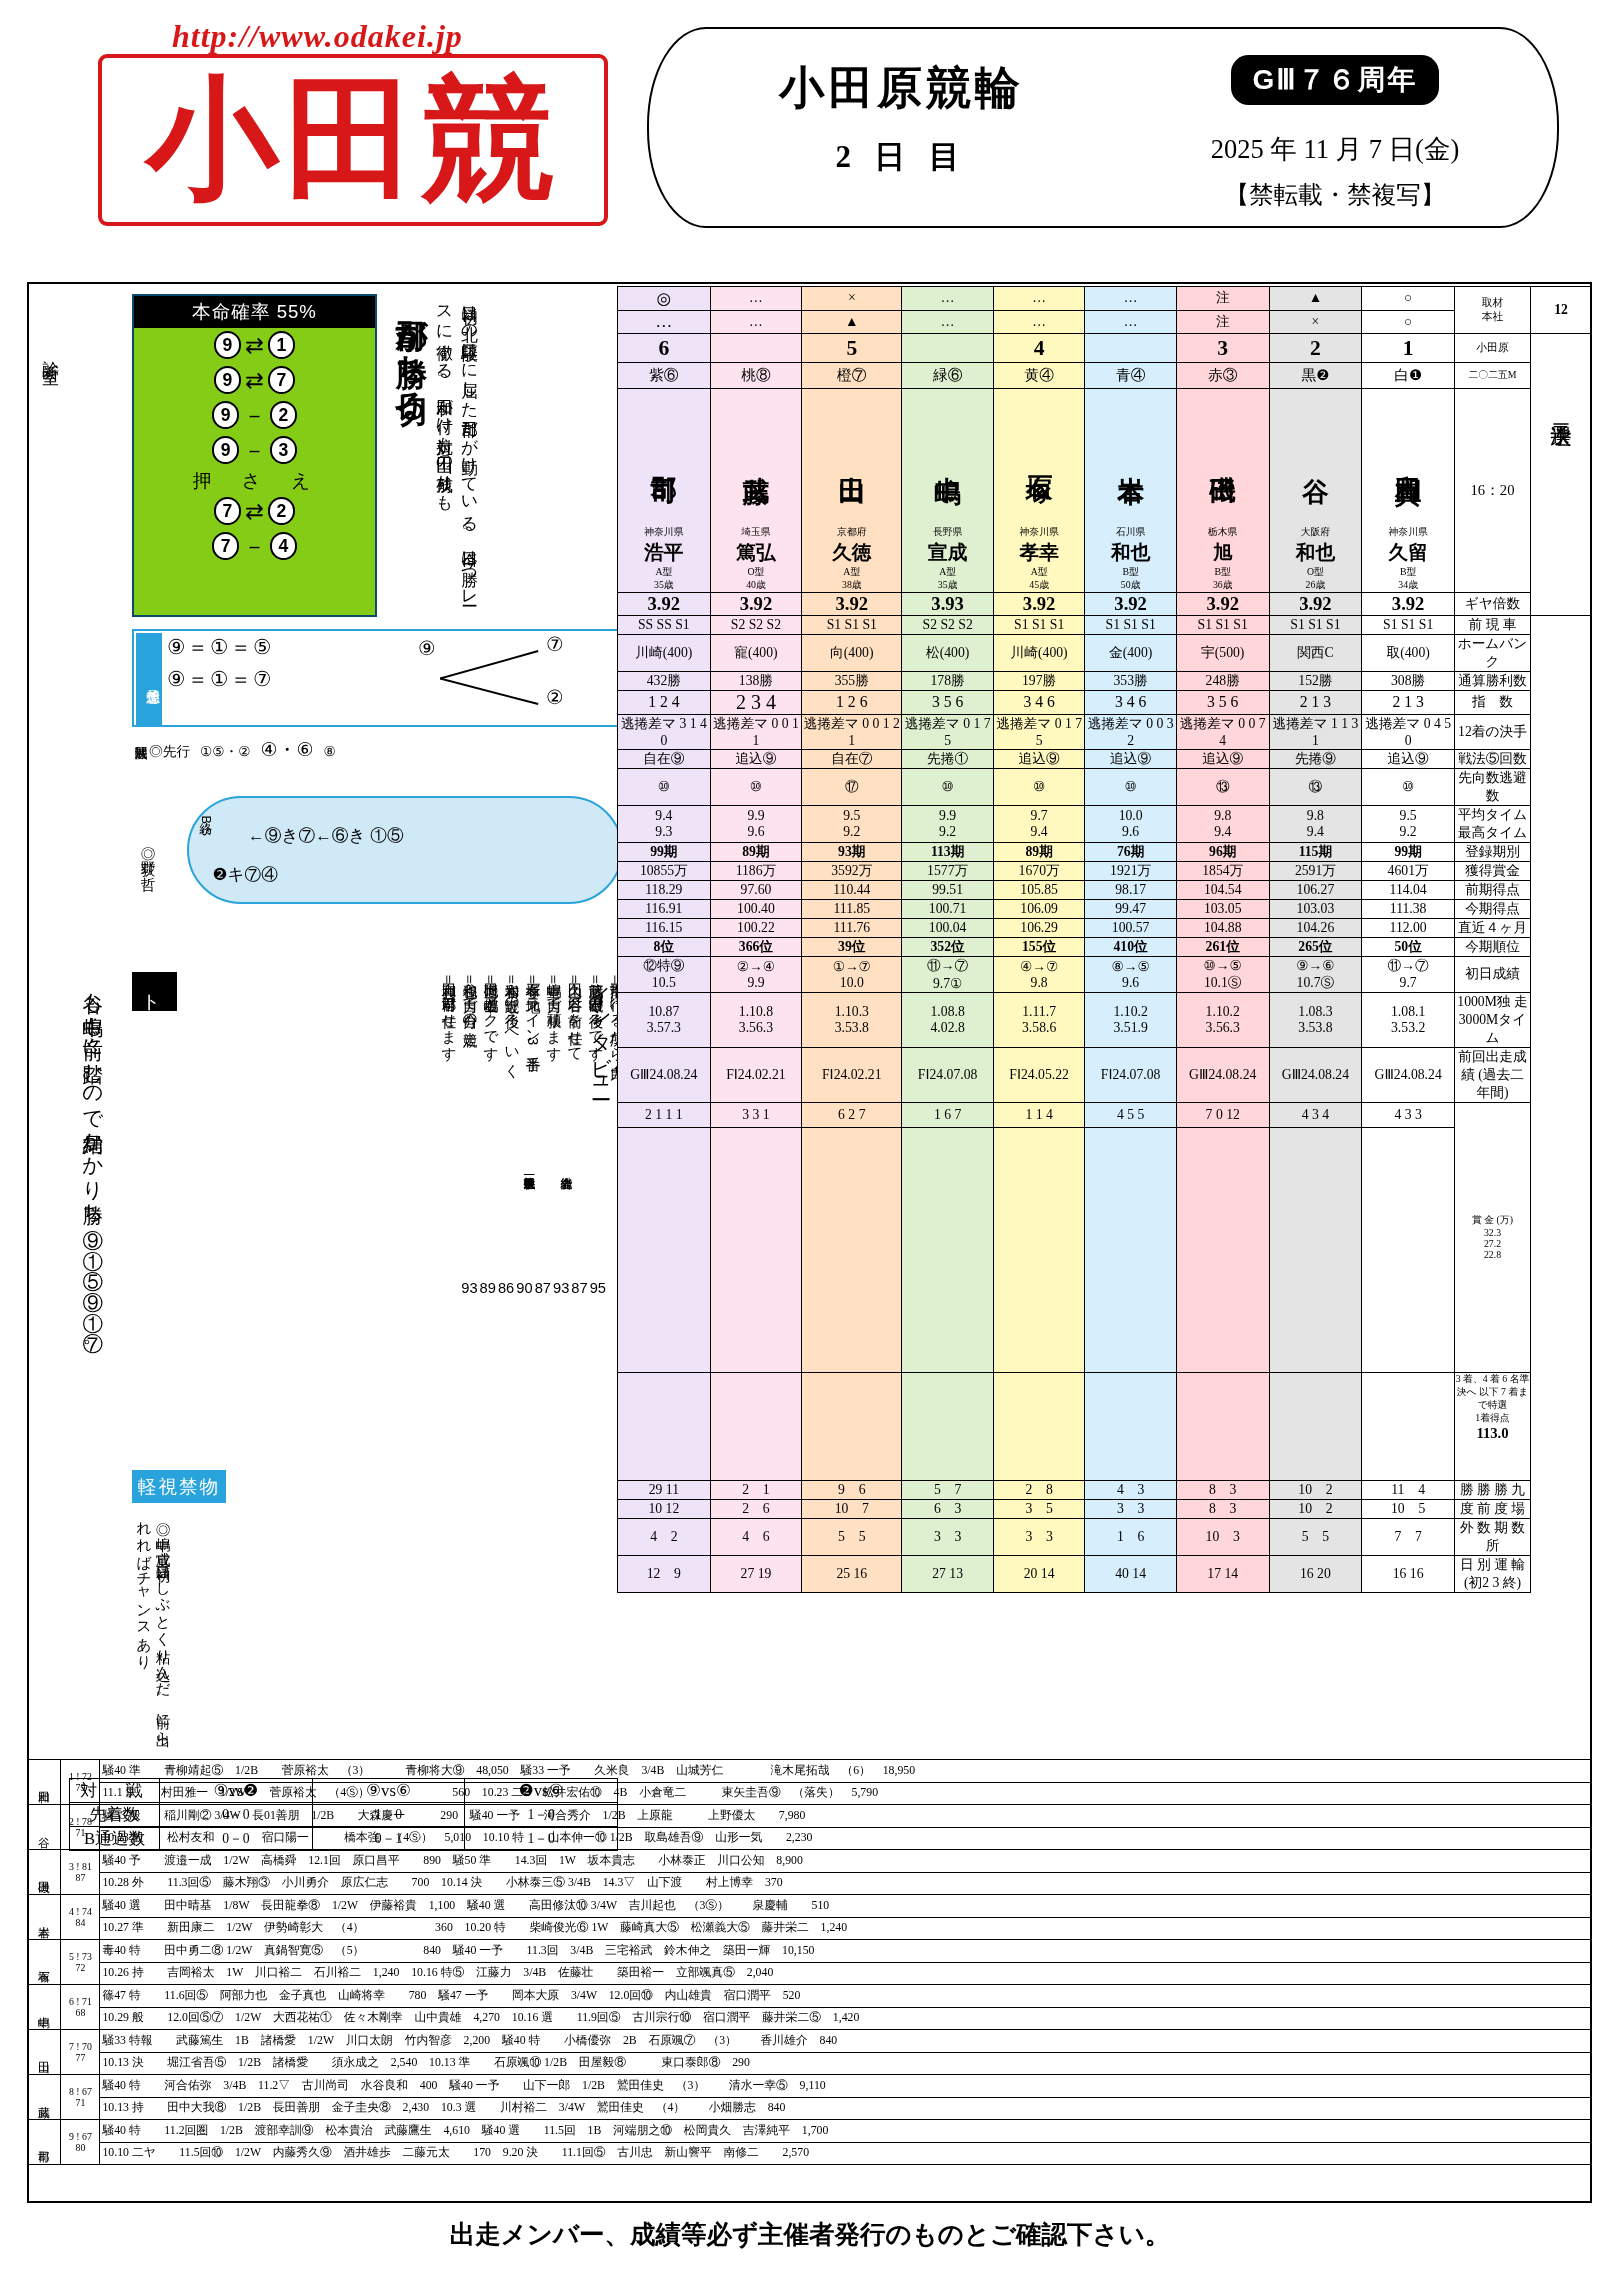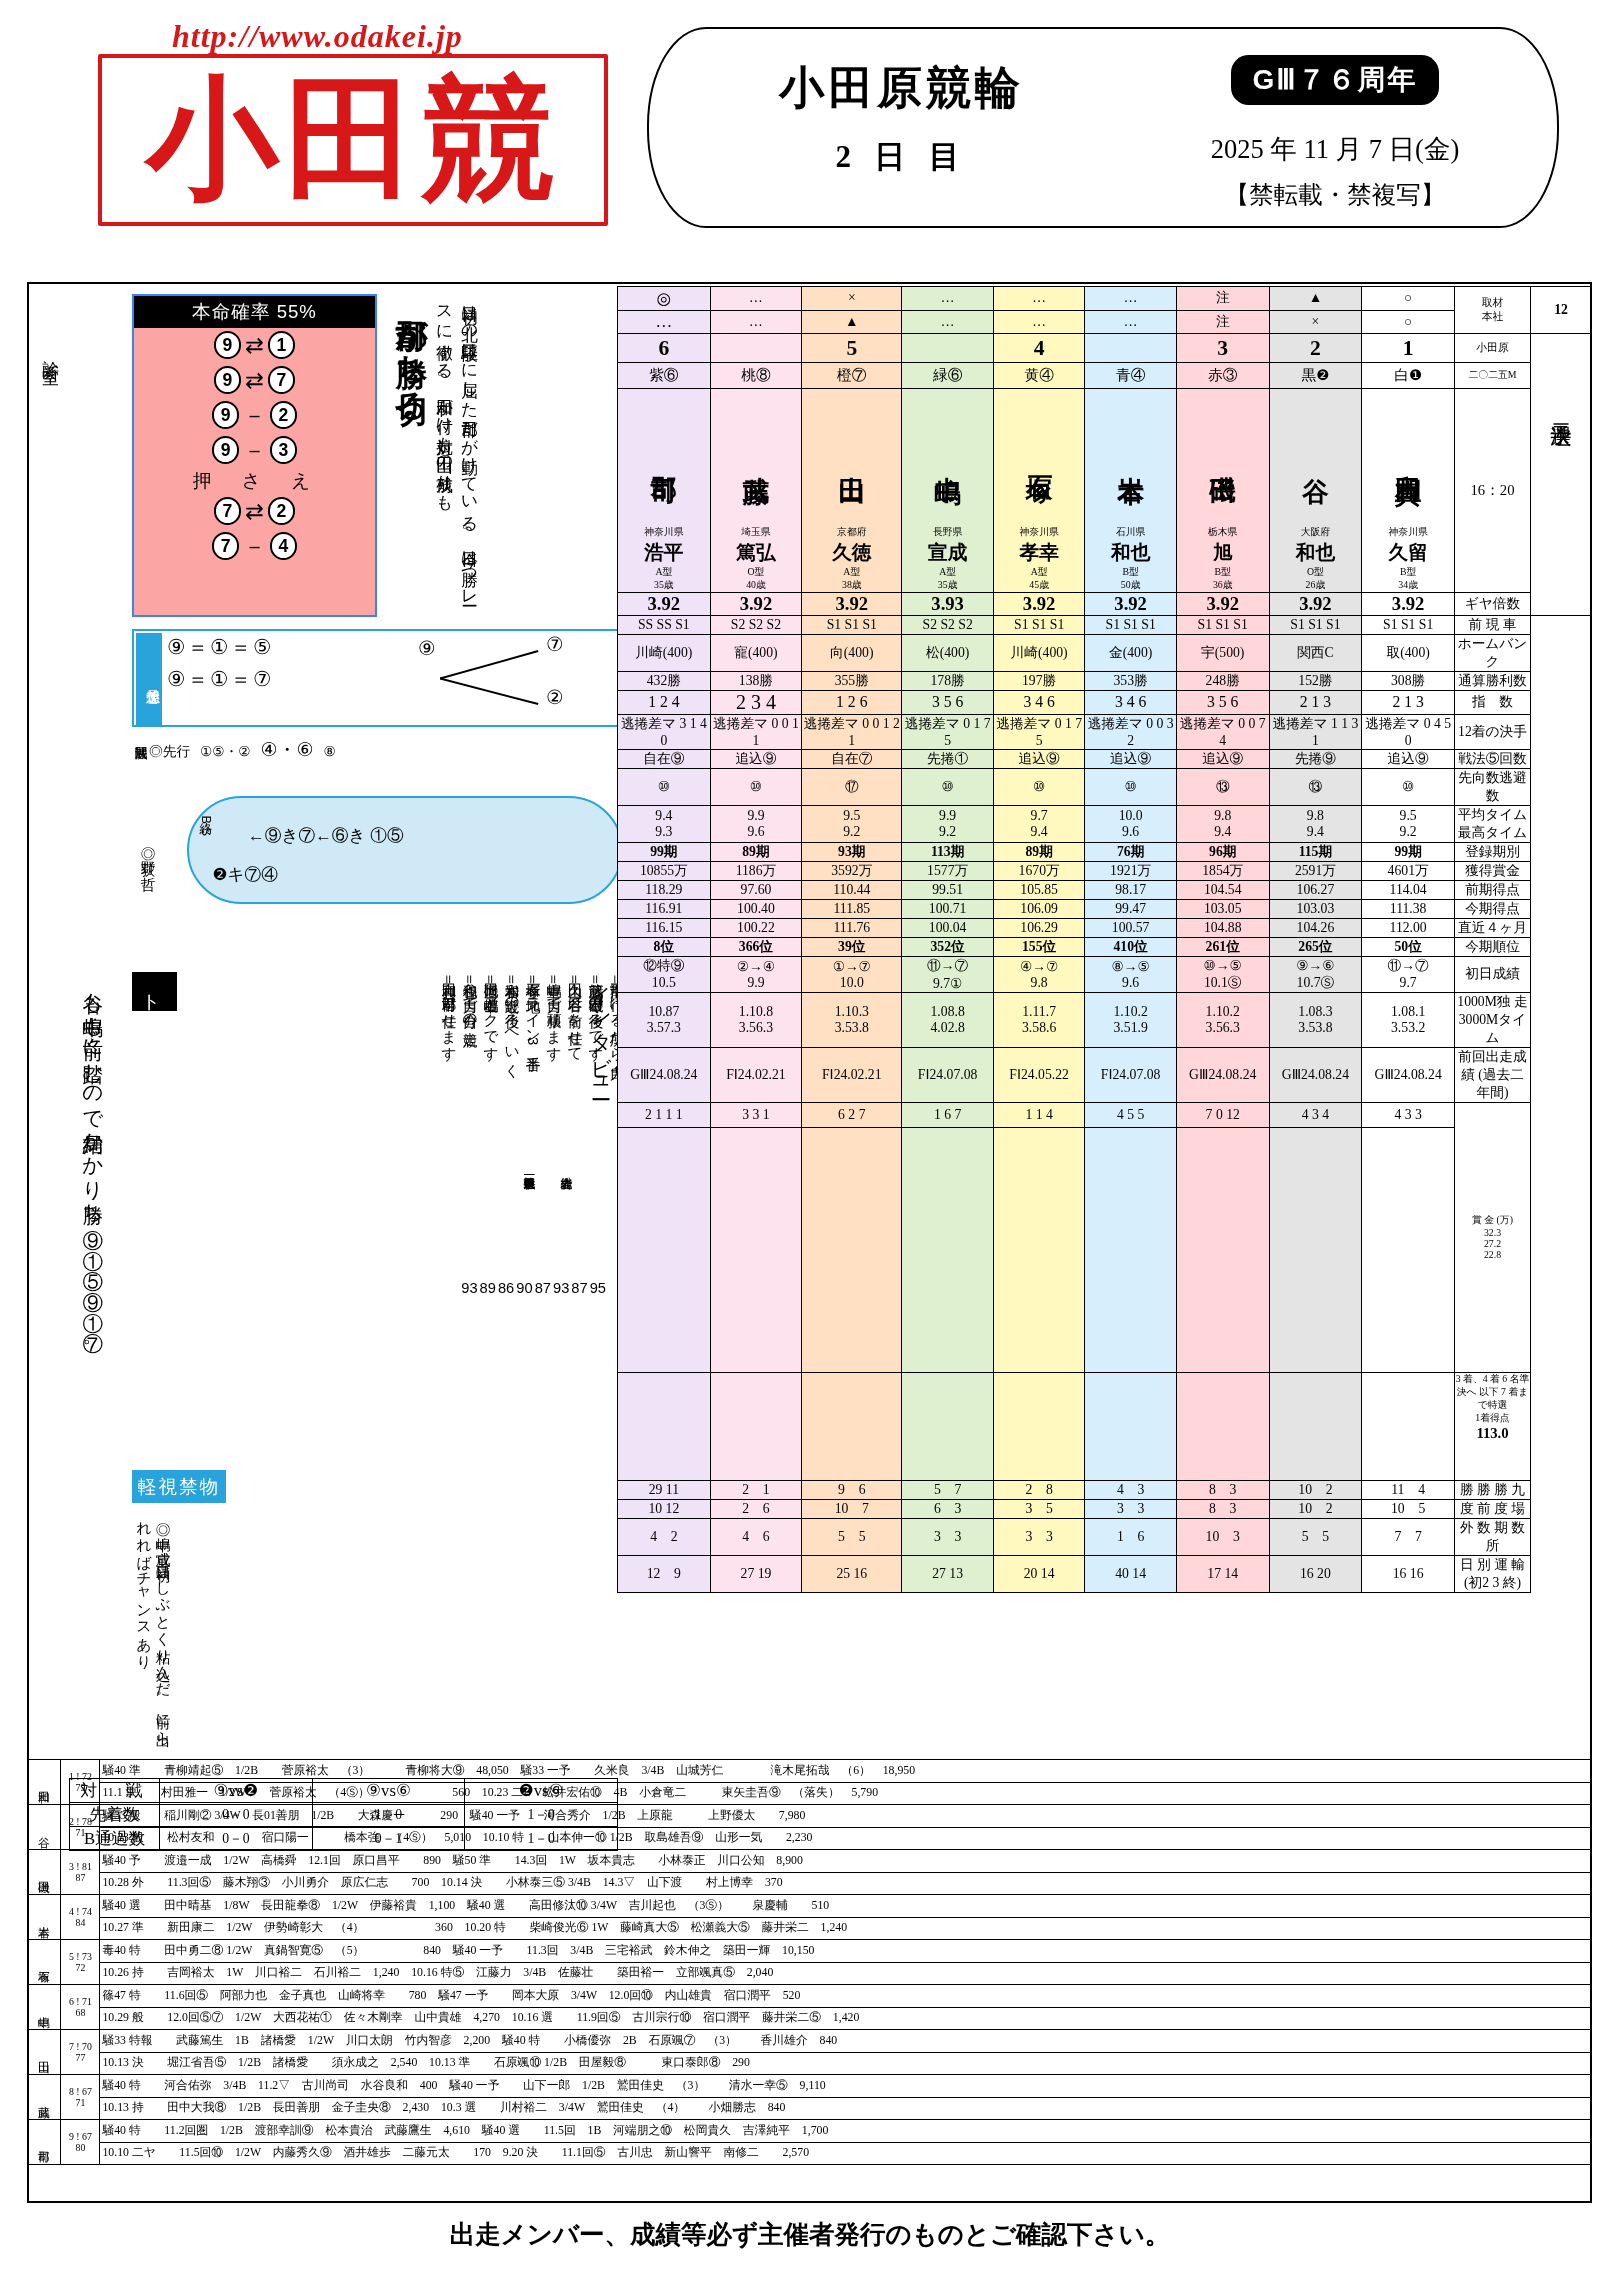--- a/index.html
+++ b/index.html
@@ -18,21 +18,21 @@
   .header { position: relative; height: 265px; }
   .url {
     position: absolute; left: 172px; top: 17.6px;
     font-family: "Liberation Serif", serif;
     font-style: italic; font-weight: bold;
     font-size: 32px; color: #d71718; letter-spacing: 1px;
   }
   .logo-box {
     position: absolute; left: 98px; top: 54px;
     width: 510px; height: 172px;
-    border: 4.9px solid #d71718; border-radius: 2px;
+    border: 4.9px solid #d71718; border-radius: 9px;
     display:flex; align-items:center; justify-content:center;
   }
   .logo-text {
     font-family: "Liberation Serif", serif;
     font-weight: bold; font-size: 132px; color:#d71718;
     letter-spacing: 5.9px; line-height: 1;
   }
   .title-cartouche {
     position: absolute; left: 647px; top: 27.4px;
     width: 912px; height: 201px;
@@ -71,21 +71,21 @@
     position:absolute; left: 33px; top: 294px;
     width: 29px; height: 118px;
     font-size: 16.7px; writing-mode: vertical-rl; text-align:center;
     letter-spacing: 3.9px;
   }
 
   
   .leftpanel { position:absolute; left:69px; top:286px; width:549px; height:1470px; }
   .yellowbox {
     position:absolute; left: 63px; top: 7.8px; width: 245px; height: 323px;
-    background:#fca5a5; border:2px solid #3b82f6;
+    background:#84cc16; border:2px solid #0c4a6e;
   }
   .honmei {
     background:#000; color:#fff; font-size:18.6px; text-align:center;
     padding:2.9px 0; letter-spacing:1px;
   }
   .pred-row { display:flex; align-items:center; justify-content:center; height:35px; font-size:22.5px;}
   .num-circle {
     display:inline-block; width:27.4px; height:27.4px; border-radius:50%;
     border:2px solid #000; text-align:center; line-height:25.5px;
     font-size:17.6px; font-weight:bold; margin:0 3.9px; background:#fff;

